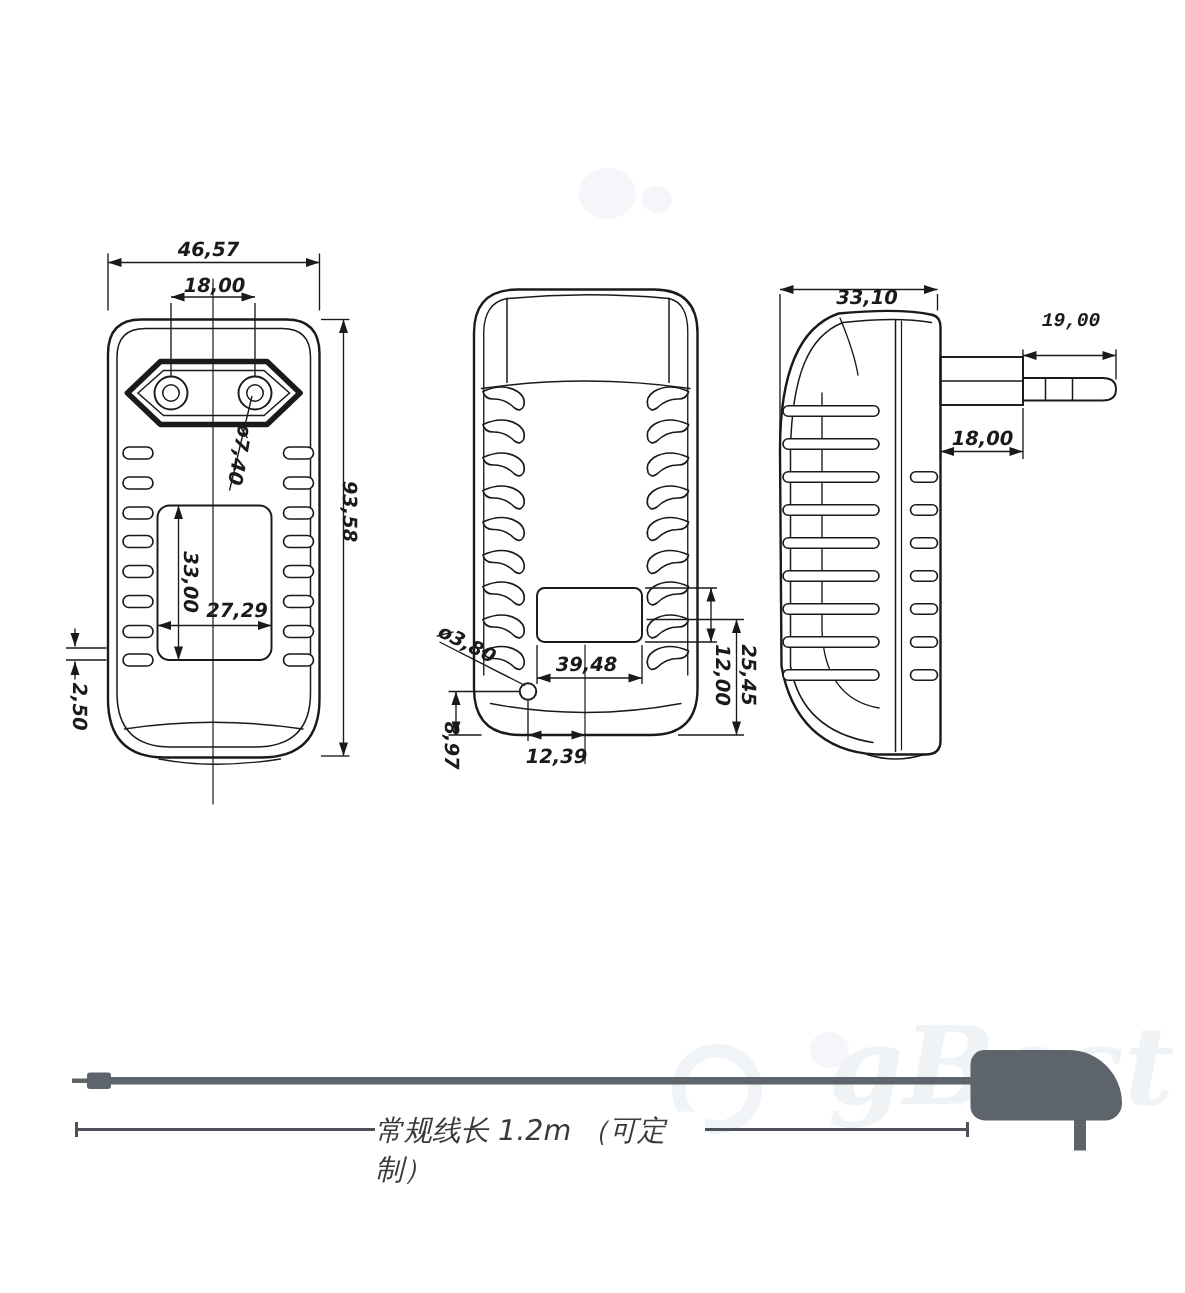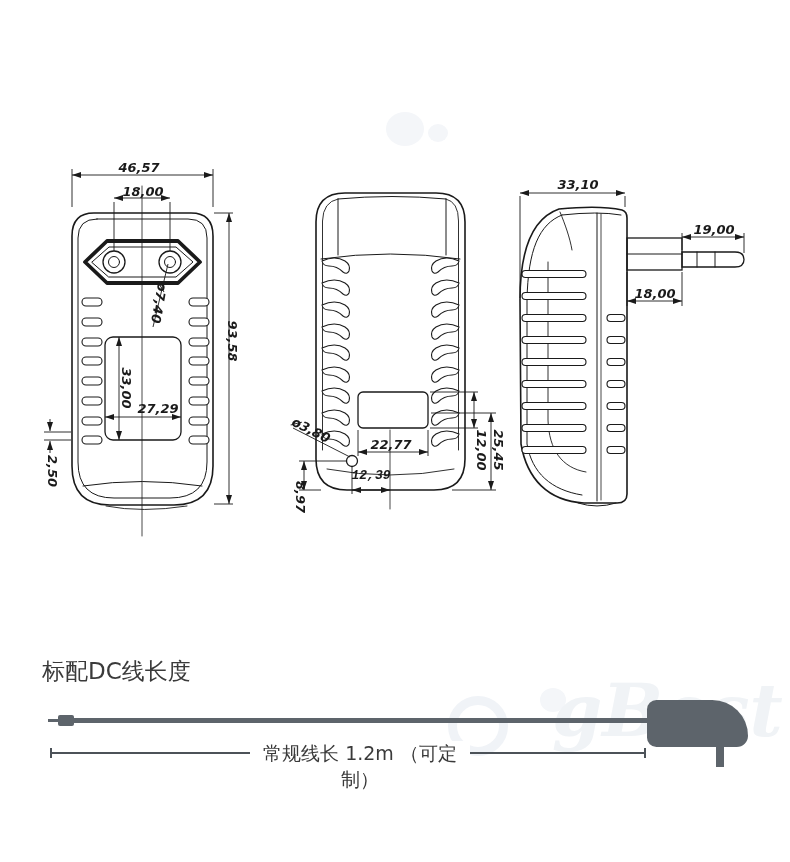--- a/index.html
+++ b/index.html
@@ -22,22 +22,22 @@
   .r90{transform:translate(-50%,-50%) rotate(90deg);}
   
   .wm{position:absolute;z-index:0;pointer-events:none;}
   .wm-text{font:italic 700 72px "DejaVu Serif","Liberation Serif",serif;color:#f0f3f6;}
   .wm-blob{border-radius:50%;background:#f4f6f9;}
   .wm-ring{border-radius:50%;border:9px solid #f0f3f7;background:transparent;}
   
   .heading{position:absolute;left:42px;top:656px;font-size:23px;color:var(--text,#3a3a3a);z-index:2;}
   .cab{position:absolute;background:var(--cable,#5d646b);z-index:2;}
   .dimbar{position:absolute;background:#4c5258;z-index:2;}
-  .len-label{position:absolute;left:250px;top:741px;width:220px;text-align:center;
-             font-size:19px;color:var(--text,#3a3a3a);background:#fff;z-index:2;}
+  .len-label{position:absolute;left:250px;top:741px;width:220px;
+             font-size:19px;color:var(--text,#3a3a3a);background:#fff;z-index:2;font-style:italic;}
 </style>
 </head>
 <body>
 
 <div class="stage">
 
   <div class="wm wm-blob" style="left:386px;top:112px;width:38px;height:34px;"></div>
   <div class="wm wm-blob" style="left:428px;top:124px;width:20px;height:18px;"></div>
   <div class="wm wm-ring" style="left:448px;top:696px;width:42px;height:42px;"></div>
   <div class="wm wm-blob" style="left:540px;top:688px;width:26px;height:24px;"></div>
@@ -210,31 +210,30 @@
 
   <span class="dim" style="left:139px;top:167px;text-align:center;">46,57</span>
   <span class="dim" style="left:143px;top:191px;">18,00</span>
   <span class="dim" style="left:159px;top:303px;transform:translate(-50%,-50%) rotate(100deg);">ø7,40</span>
   <span class="dim r90" style="left:232px;top:341px;">93,58</span>
   <span class="dim r90" style="left:126px;top:388px;">33,00</span>
   <span class="dim" style="left:158px;top:408px;">27,29</span>
   <span class="dim r90" style="left:52px;top:471px;">2,50</span>
 
   <span class="dim" style="left:311px;top:430px;transform:translate(-50%,-50%) rotate(27deg);">ø3,80</span>
-  <span class="dim" style="left:391px;top:444px;">22,77</span>
-  <span class="dim" style="left:371px;top:475px;font-family:Liberation Mono, monospace;">12,39</span>
+  <span class="dim" style="left:391px;top:444px;">39,48</span>
+  <span class="dim" style="left:371px;top:505px;">12,39</span>
   <span class="dim r90" style="left:300px;top:497px;">8,97</span>
   <span class="dim r90" style="left:481px;top:450px;">12,00</span>
   <span class="dim r90" style="left:498px;top:450px;">25,45</span>
 
-  <span class="dim" style="left:578px;top:184px;text-align:center;">33,10</span>
-  <span class="dim" style="left:714px;top:229px;">19,00</span>
+  <span class="dim" style="left:578px;top:199px;text-align:center;">33,10</span>
+  <span class="dim" style="left:714px;top:214px;font-family:Liberation Mono, monospace;">19,00</span>
   <span class="dim" style="left:655px;top:293px;">18,00</span>
 
-  <div class="heading">标配DC线长度</div>
 
   <div class="cab" style="left:48px;top:719px;width:11px;height:3px;"></div>
   <div class="cab" style="left:58px;top:715px;width:16px;height:11px;border-radius:2px;"></div>
   <div class="cab" style="left:73px;top:718px;width:575px;height:5px;"></div>
   <div class="cab" style="left:647px;top:700px;width:101px;height:47px;border-radius:10px 38px 12px 10px;"></div>
   <div class="cab" style="left:716px;top:746px;width:8px;height:21px;"></div>
 
   <div class="dimbar" style="left:50px;top:748px;width:1.5px;height:10px;"></div>
   <div class="dimbar" style="left:51px;top:752px;width:199px;height:1.5px;"></div>
   <div class="dimbar" style="left:470px;top:752px;width:175px;height:1.5px;"></div>

